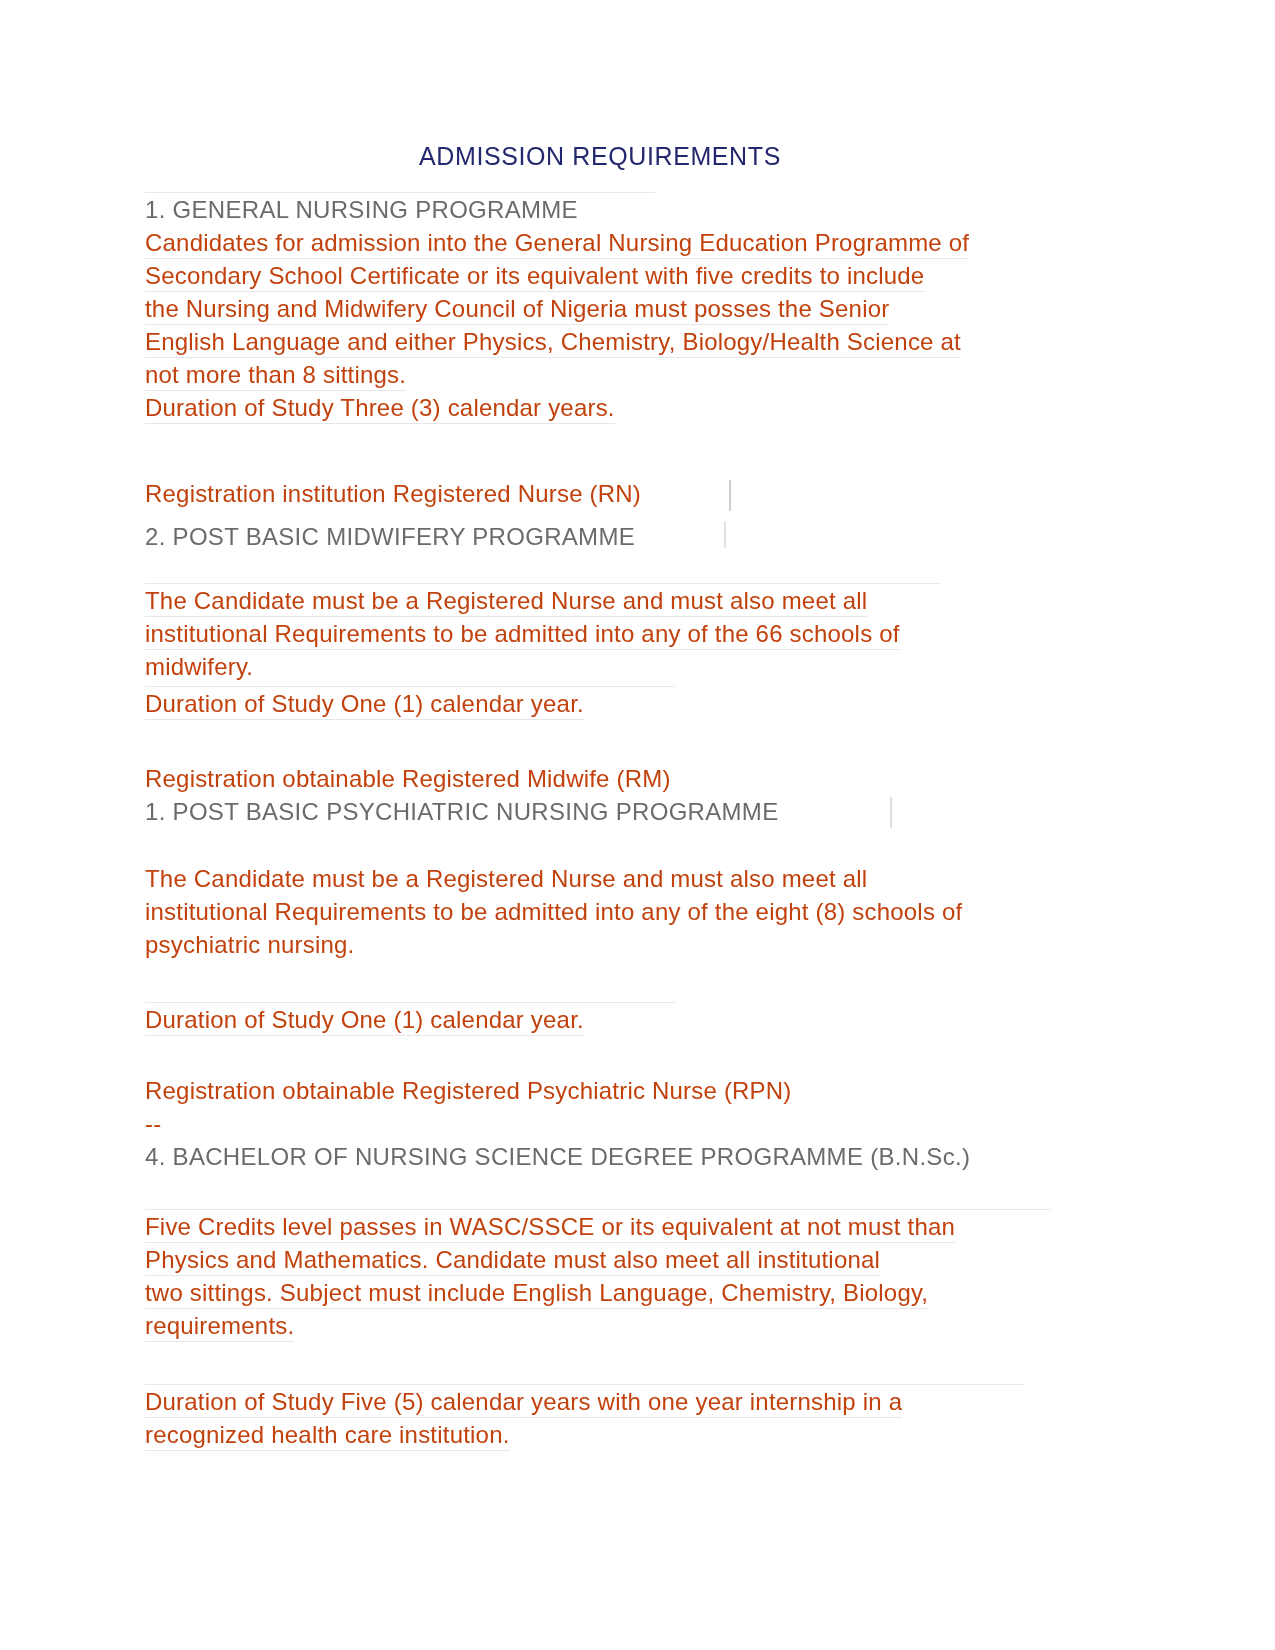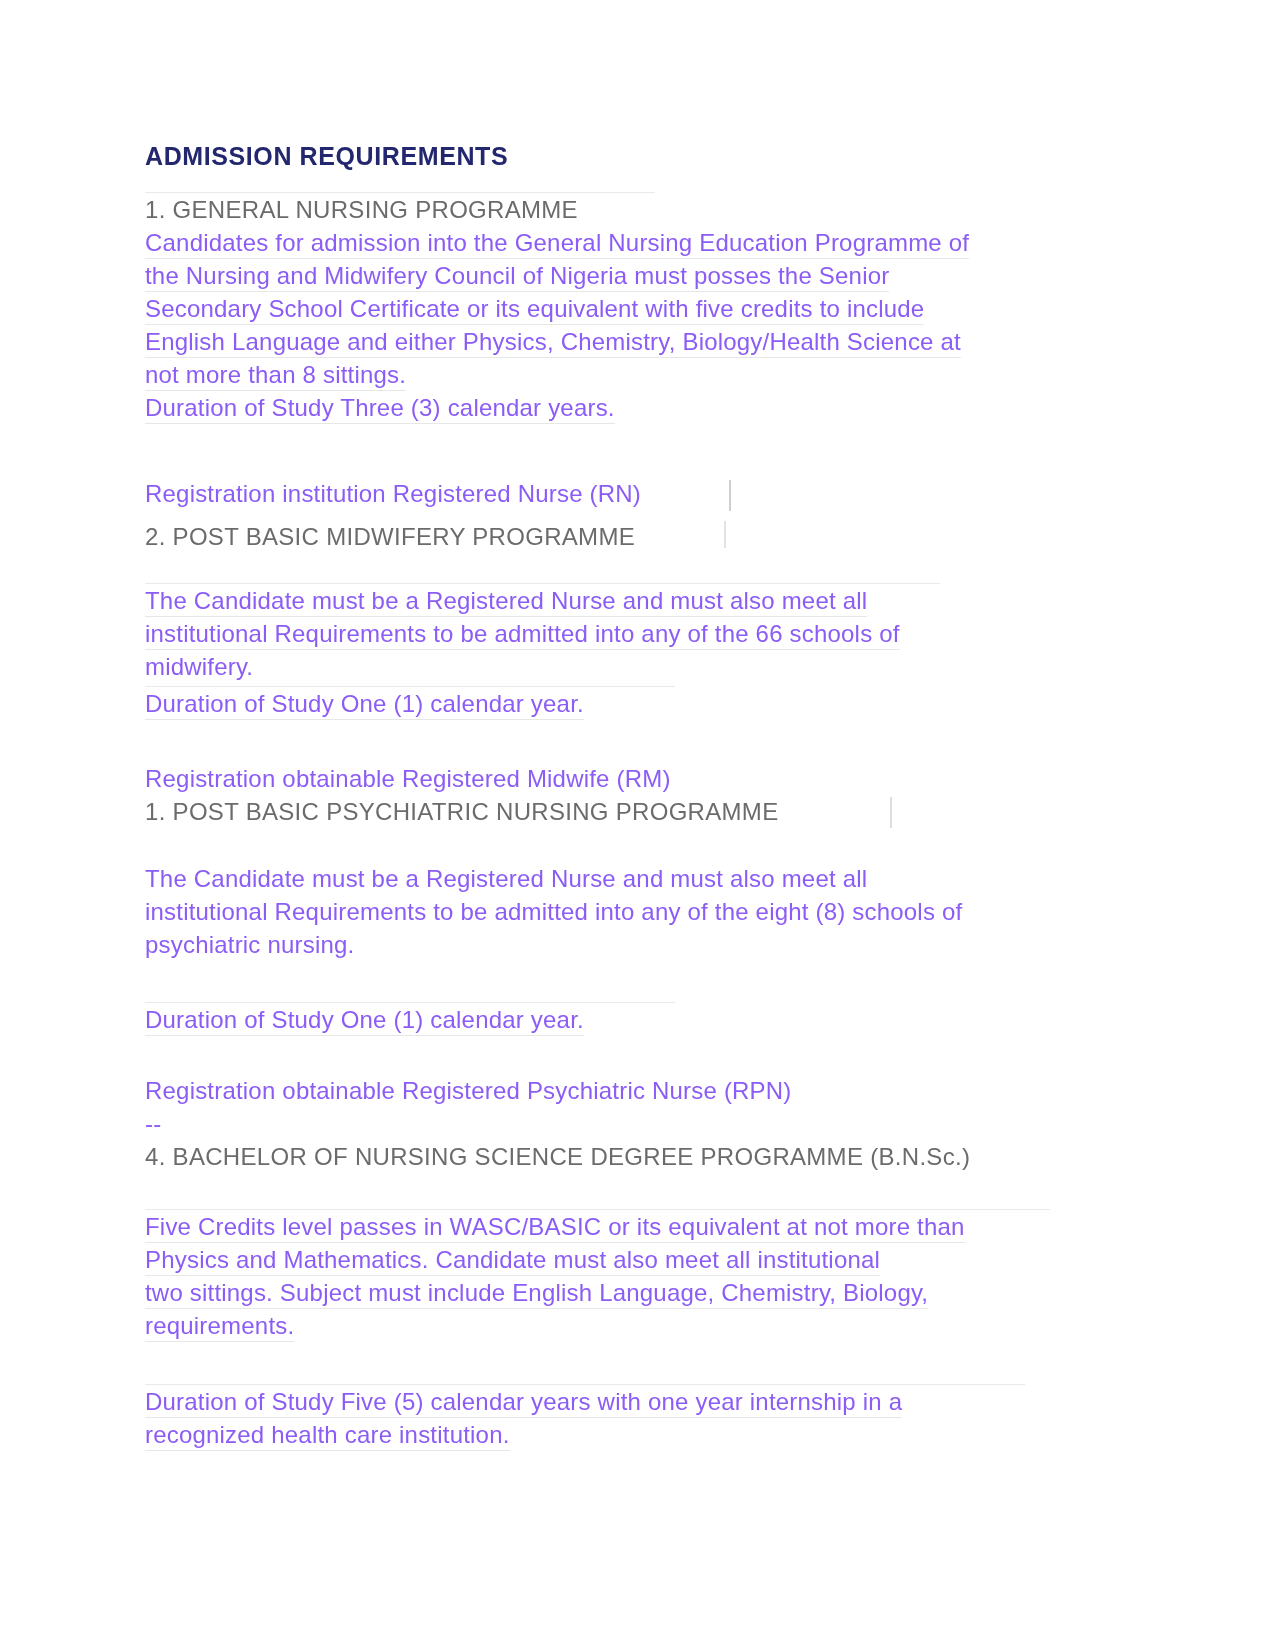--- a/index.html
+++ b/index.html
@@ -14,31 +14,32 @@
   .col{
     position:absolute;
     left:145px;
     top:0;
     width:910px;
   }
   .doc-title{
     margin-top:140px;
     height:33px;
     line-height:33px;
+    text-align:center;
     font-size:25px;
-    font-weight:700;
+    font-weight:400;
     letter-spacing:0.6px;
     color:#23276e;
   }
   .ln{
     height:33px;
     line-height:33px;
     font-size:24px;
     letter-spacing:0.2px;
-    color:#8b5cf6;
+    color:#c2410c;
     white-space:nowrap;
   }
   .heading{
     font-weight:400;
     color:#6b6b6b;
     letter-spacing:0.3px;
   }
   .u{
     display:inline-block;
     line-height:30px;
@@ -65,22 +66,22 @@
   <div class="col">
 
     <div class="doc-title">ADMISSION REQUIREMENTS</div>
 
     <div class="sp" style="height:19px"></div>
     <div class="rule" style="width:510px;margin-top:0"></div>
 
     <div class="ln heading">1. GENERAL NURSING PROGRAMME</div>
 
     <div class="ln"><span class="u">Candidates for admission into the General Nursing Education Programme of</span></div>
+    <div class="ln"><span class="u">Secondary School Certificate or its equivalent with five credits to include</span></div>
     <div class="ln"><span class="u">the Nursing and Midwifery Council of Nigeria must posses the Senior</span></div>
-    <div class="ln"><span class="u">Secondary School Certificate or its equivalent with five credits to include</span></div>
     <div class="ln"><span class="u">English Language and either Physics, Chemistry, Biology/Health Science at</span></div>
     <div class="ln"><span class="u">not more than 8 sittings.</span></div>
     <div class="ln"><span class="u">Duration of Study Three (3) calendar years.</span></div>
 
     <div class="sp" style="height:53px"></div>
 
     <div class="ln">Registration institution Registered Nurse (RN)</div>
     <div class="sp" style="height:10px"></div>
     <div class="ln heading">2. POST BASIC MIDWIFERY PROGRAMME</div>
 
@@ -112,21 +113,21 @@
 
     <div class="sp" style="height:38px"></div>
 
     <div class="ln">Registration obtainable Registered Psychiatric Nurse (RPN)</div>
     <div class="ln">--</div>
     <div class="ln heading">4. BACHELOR OF NURSING SCIENCE DEGREE PROGRAMME (B.N.Sc.)</div>
 
     <div class="sp" style="height:36px"></div>
     <div class="rule" style="width:905px;margin-top:0"></div>
 
-    <div class="ln"><span class="u">Five Credits level passes in WASC/BASIC or its equivalent at not more than</span></div>
+    <div class="ln"><span class="u">Five Credits level passes in WASC/SSCE or its equivalent at not must than</span></div>
     <div class="ln"><span class="u">Physics and Mathematics. Candidate must also meet all institutional</span></div>
     <div class="ln"><span class="u">two sittings. Subject must include English Language, Chemistry, Biology,</span></div>
     <div class="ln"><span class="u">requirements.</span></div>
 
     <div class="sp" style="height:42px"></div>
 
     <div class="rule" style="width:880px;margin-top:0"></div>
     <div class="ln"><span class="u">Duration of Study Five (5) calendar years with one year internship in a</span></div>
     <div class="ln"><span class="u">recognized health care institution.</span></div>
 

